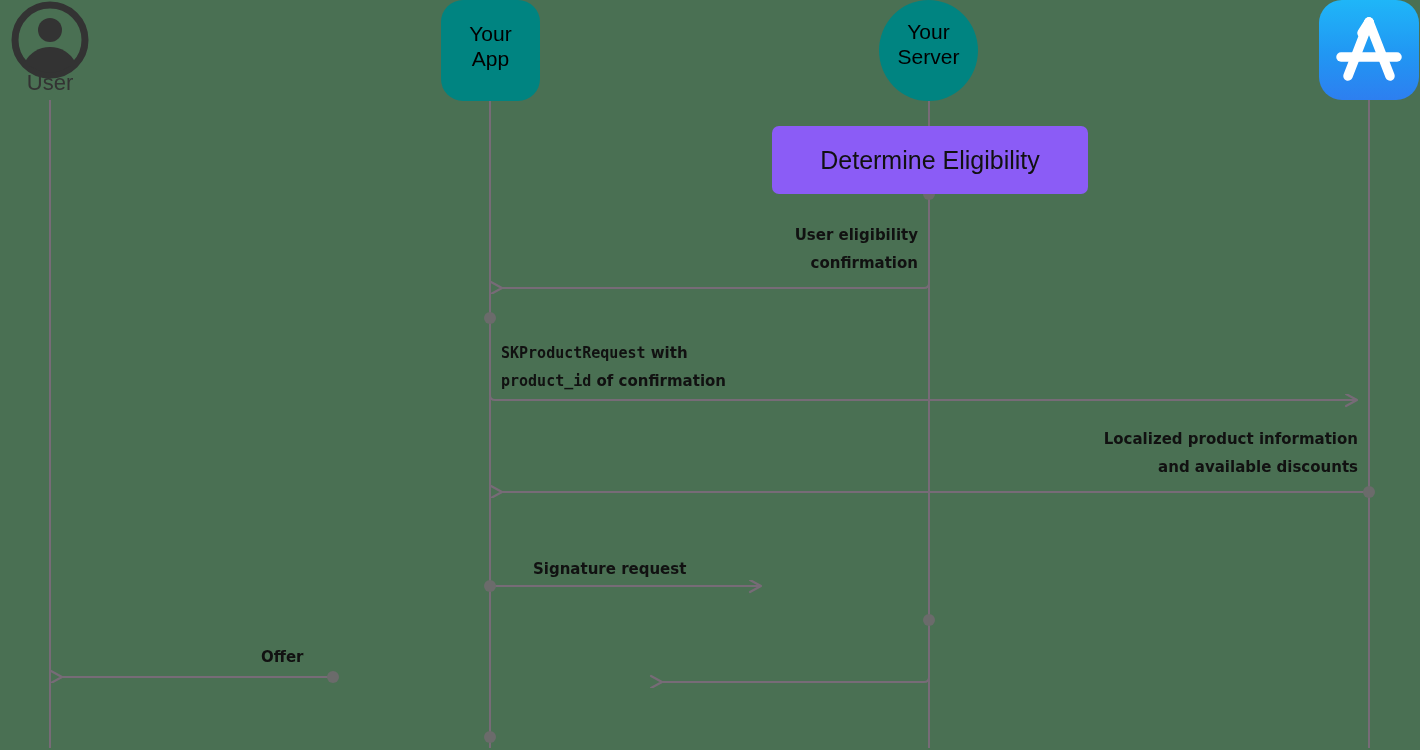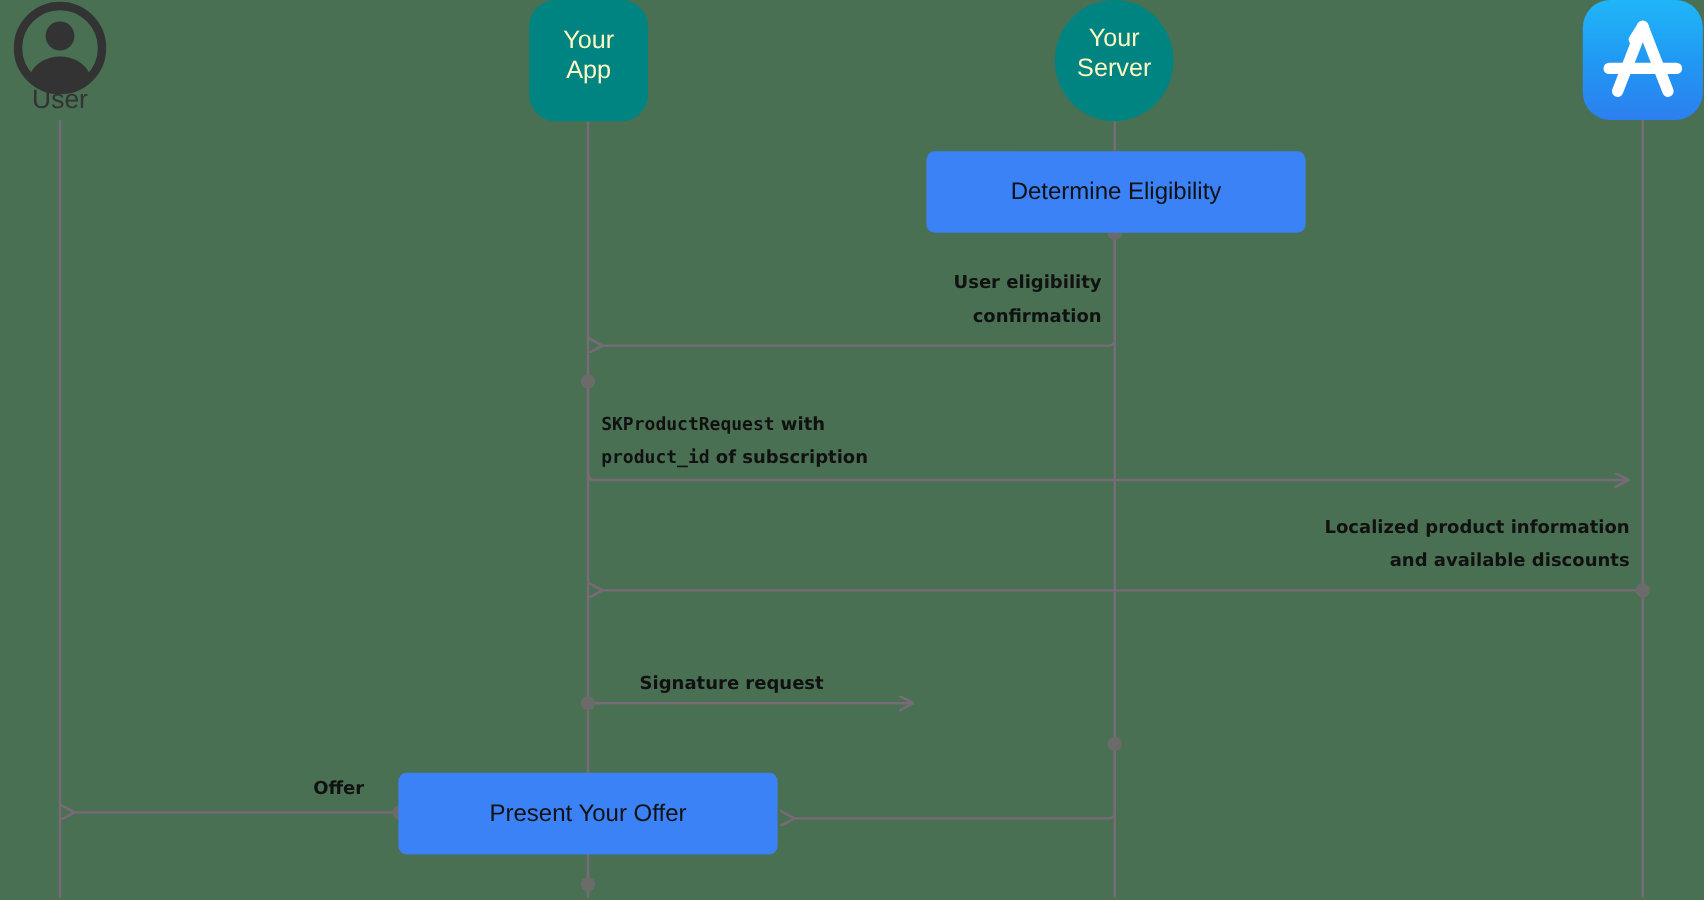--- a/index.html
+++ b/index.html
@@ -20,21 +20,21 @@
     left: 0;
     top: 0;
     width: 1420px;
     height: 750px;
     pointer-events: none;
   }
 
   
   .participant-label {
     position: absolute;
-    color: #fef9c3;
+    color: #000000;
     font-size: 21px;
     line-height: 25px;
     text-align: center;
     font-family: "Liberation Sans", sans-serif;
     white-space: pre-line;
     pointer-events: none;
   }
   .user-caption {
     position: absolute;
     color: #333333;
@@ -67,27 +67,27 @@
   }
   .node-user {
     position: absolute;
     left: 10px; top: 0px;
     width: 80px; height: 80px;
   }
 
   
   .action-box {
     position: absolute;
-    background: #3b82f6;
+    background: #8b5cf6;
     border-radius: 7px;
     display: flex;
     align-items: center;
     justify-content: center;
     color: #111111;
-    font-size: 20px;
+    font-size: 25px;
     font-family: "Liberation Sans", sans-serif;
     text-align: center;
   }
 
   
   .msg-label {
     position: absolute;
     color: #111111;
     font-size: 15px;
     line-height: 28px;
@@ -173,28 +173,25 @@
       </g>
     </svg>
   </div>
 
   <div class="action-box" style="left:772px; top:126px; width:316px; height:68px;">
     <span>Determine Eligibility</span>
   </div>
 
 
 
-  <div class="action-box" style="left:332px; top:644px; width:316px; height:68px;">
-    <span>Present Your Offer</span>
-  </div>
 
   <div class="msg-label right" style="left:620px; top:221px; width:298px;">User eligibility
 confirmation</div>
 
-  <div class="msg-label left" style="left:501px; top:339px; width:520px;"><span class="mono">SKProductRequest</span><span> with</span><br><span class="mono">product_id</span><span> of subscription</span></div>
+  <div class="msg-label left" style="left:501px; top:339px; width:520px;"><span class="mono">SKProductRequest</span><span> with</span><br><span class="mono">product_id</span><span> of confirmation</span></div>
 
   <div class="msg-label right" style="left:1000px; top:425px; width:358px;">Localized product information
 and available discounts</div>
 
   <div class="msg-label left" style="left:501px; top:555px; width:260px;margin-left:32px;">Signature request</div>
 
 
   <div class="msg-label left" style="left:261px; top:643px; width:120px;">Offer</div>
 
 </div>

